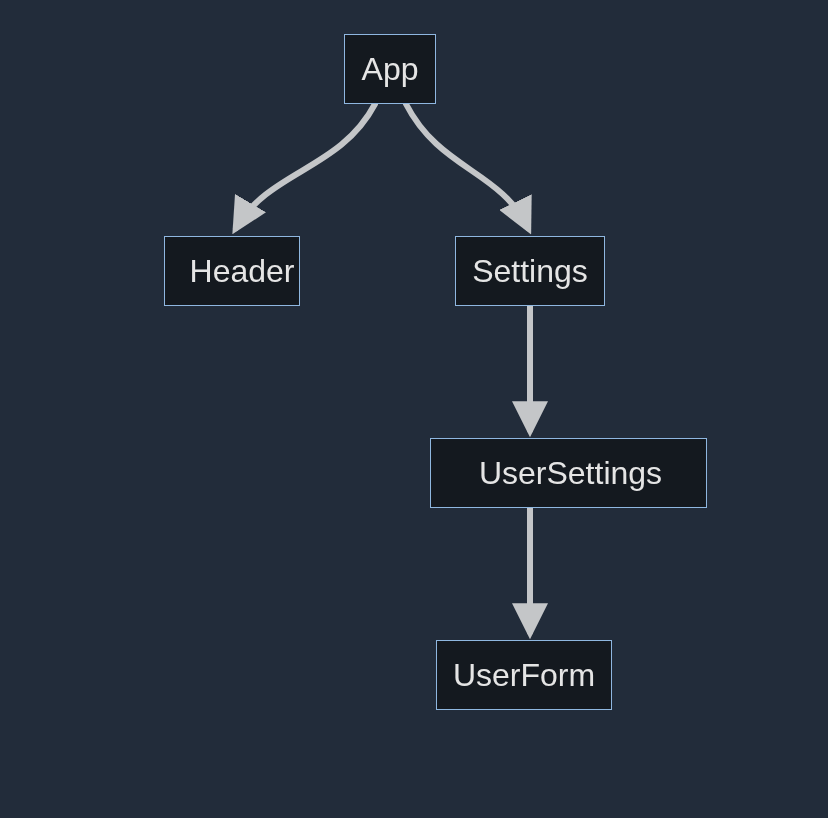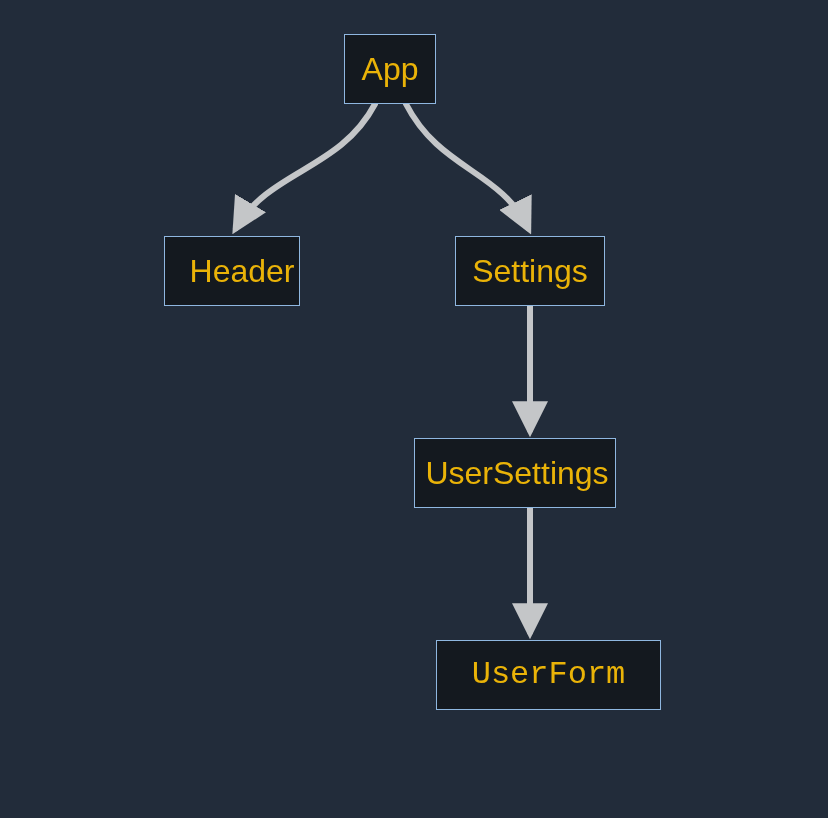--- a/index.html
+++ b/index.html
@@ -22,21 +22,21 @@
     top: 0;
     width: 828px;
     height: 818px;
     pointer-events: none;
   }
   .node {
     position: absolute;
     box-sizing: border-box;
     background: #14191f;
     border: 1px solid #8fb7e0;
-    color: #eab308;
+    color: #e5e5e5;
     font-size: 32px;
     line-height: 1;
     display: flex;
     align-items: center;
     justify-content: center;
     padding: 18px 24px;
     white-space: nowrap;
   }
 </style>
 </head>
@@ -65,21 +65,21 @@
   </div>
 
   <div class="node" style="left:164px; top:236px; width:136px; height:70px;padding-left:44px;">
     <span>Header</span>
   </div>
 
   <div class="node" style="left:455px; top:236px; width:150px; height:70px;justify-content:center;">
     <span>Settings</span>
   </div>
 
-  <div class="node" style="left:414px; top:438px; width:202px; height:70px;padding-left:28px;">
+  <div class="node" style="left:430px; top:438px; width:277px; height:70px;padding-left:28px;">
     <span>UserSettings</span>
   </div>
 
-  <div class="node" style="left:436px; top:640px; width:225px; height:70px;font-family:Liberation Mono, monospace;">
+  <div class="node" style="left:436px; top:640px; width:176px; height:70px;">
     <span>UserForm</span>
   </div>
 
 </div>
 
 </body></html>

